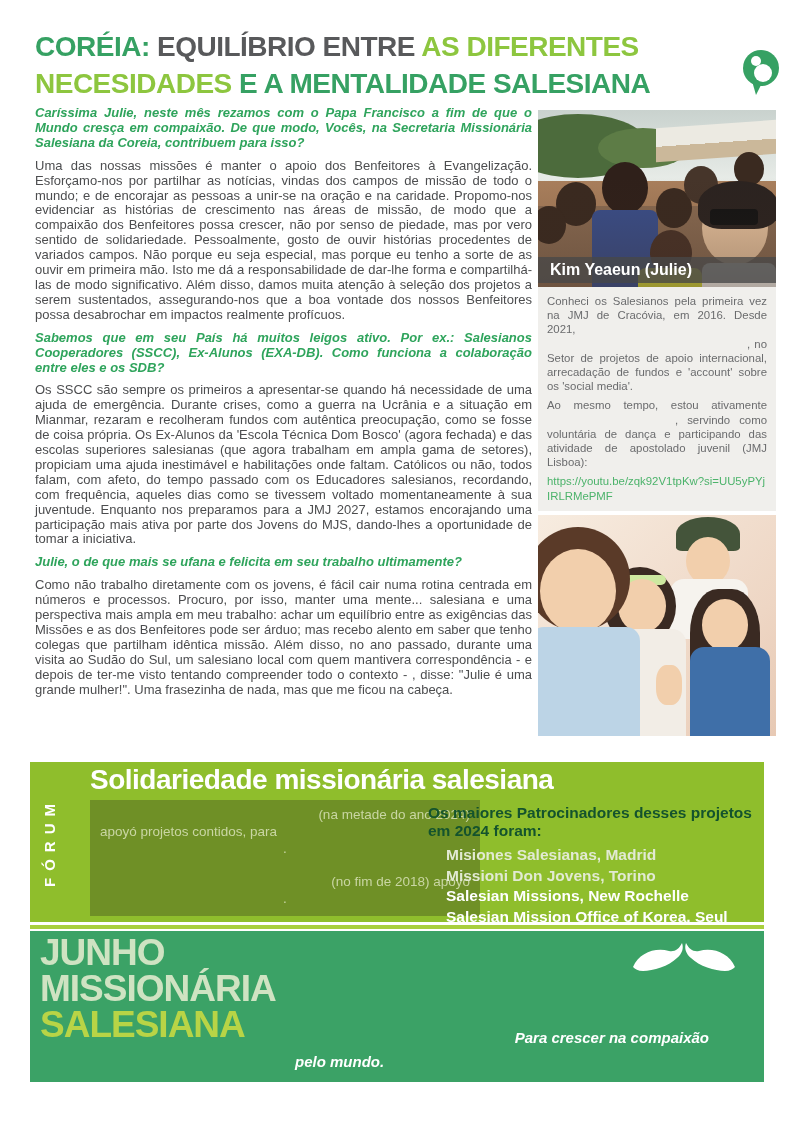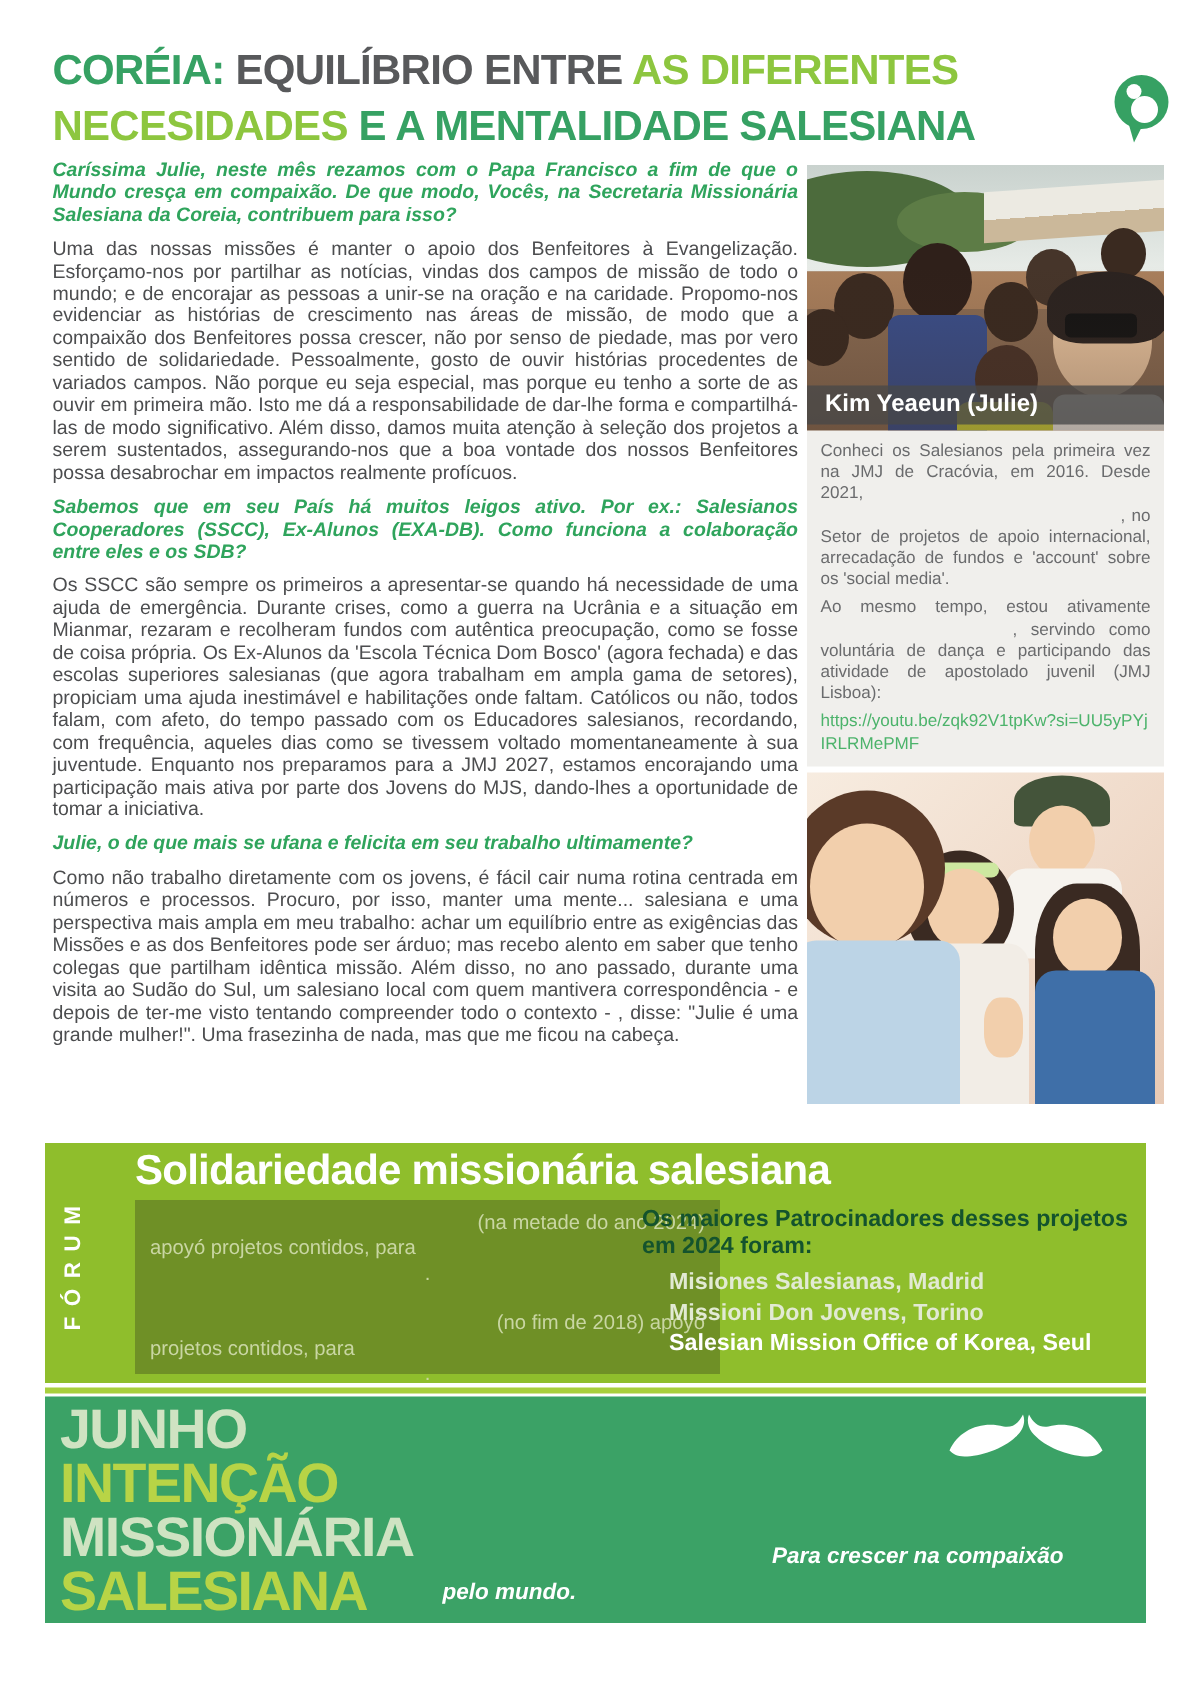--- a/index.html
+++ b/index.html
@@ -166,39 +166,38 @@
   </div>
 
   <div class="forum">
     <div class="forum-label">FÓRUM</div>
     <div class="forum-title">Solidariedade missionária salesiana</div>
     <div class="forum-box">
       <div class="al-r">(na metade do ano 2024)</div>
       <div class="al-l">apoyó projetos contidos, para</div>
       <div class="al-c">.</div>
       <div class="al-r box-sp">(no fim de 2018) apoyó</div>
-      <div class="al-l">projetos contidos, para</div>
       <div class="al-c">.</div>
     </div>
     <div class="sponsors">
       <div class="sponsors-heading">Os maiores Patrocinadores desses projetos em 2024 foram:</div>
       <ul class="sponsor-list">
         <li class="s-light">Misiones Salesianas, Madrid</li>
         <li class="s-light">Missioni Don Jovens, Torino</li>
+        <li class="s-white">Salesian Missions, New Rochelle</li>
         <li class="s-white">Salesian Mission Office of Korea, Seul</li>
       </ul>
     </div>
   </div>
 
   <div class="rule"></div>
 
   <div class="intention">
     <div class="int-lines">
       <div class="i-pale">JUNHO</div>
-      <div class="i-lime">INTENÇÃO</div>
       <div class="i-pale">MISSIONÁRIA</div>
       <div class="i-lime">SALESIANA</div>
     </div>
     <div class="int-left">pelo mundo.</div>
     <div class="int-right">Para crescer na compaixão</div>
     <div class="hands">
       <svg width="110" height="40" viewBox="0 0 110 40">
         <path d="M4 26 C10 12 26 6 40 10 C46 11 50 8 53 2 C55 7 53 13 48 17 C40 25 24 30 14 30 C9 30 6 28 4 26 Z" fill="#ffffff"></path>
         <path d="M106 26 C100 12 84 6 70 10 C64 11 60 8 57 2 C55 7 57 13 62 17 C70 25 86 30 96 30 C101 30 104 28 106 26 Z" fill="#ffffff"></path>
       </svg>

